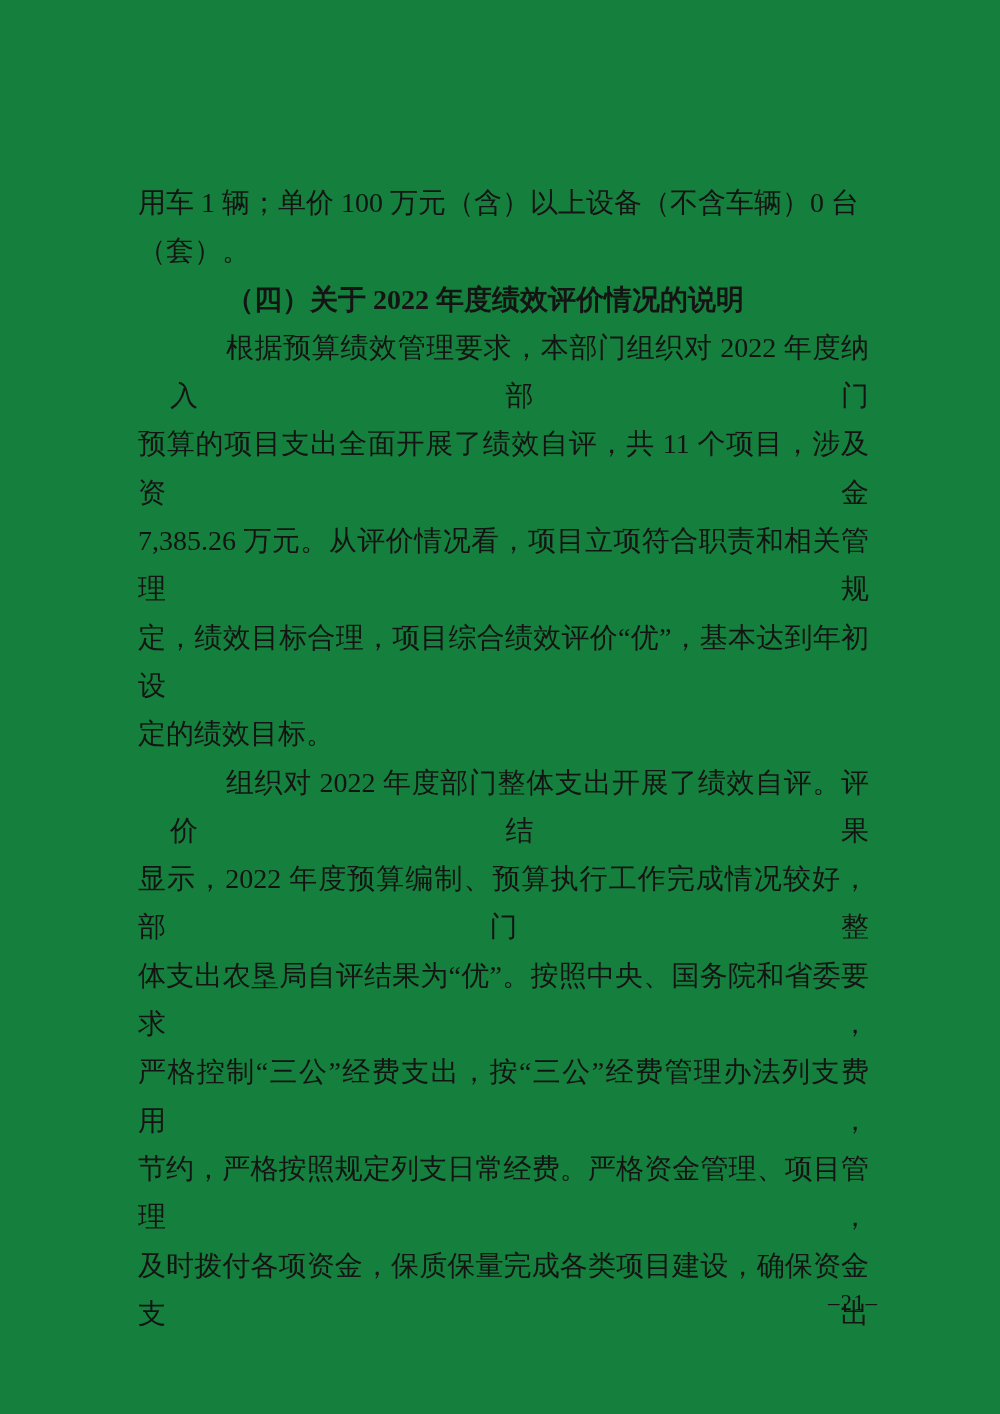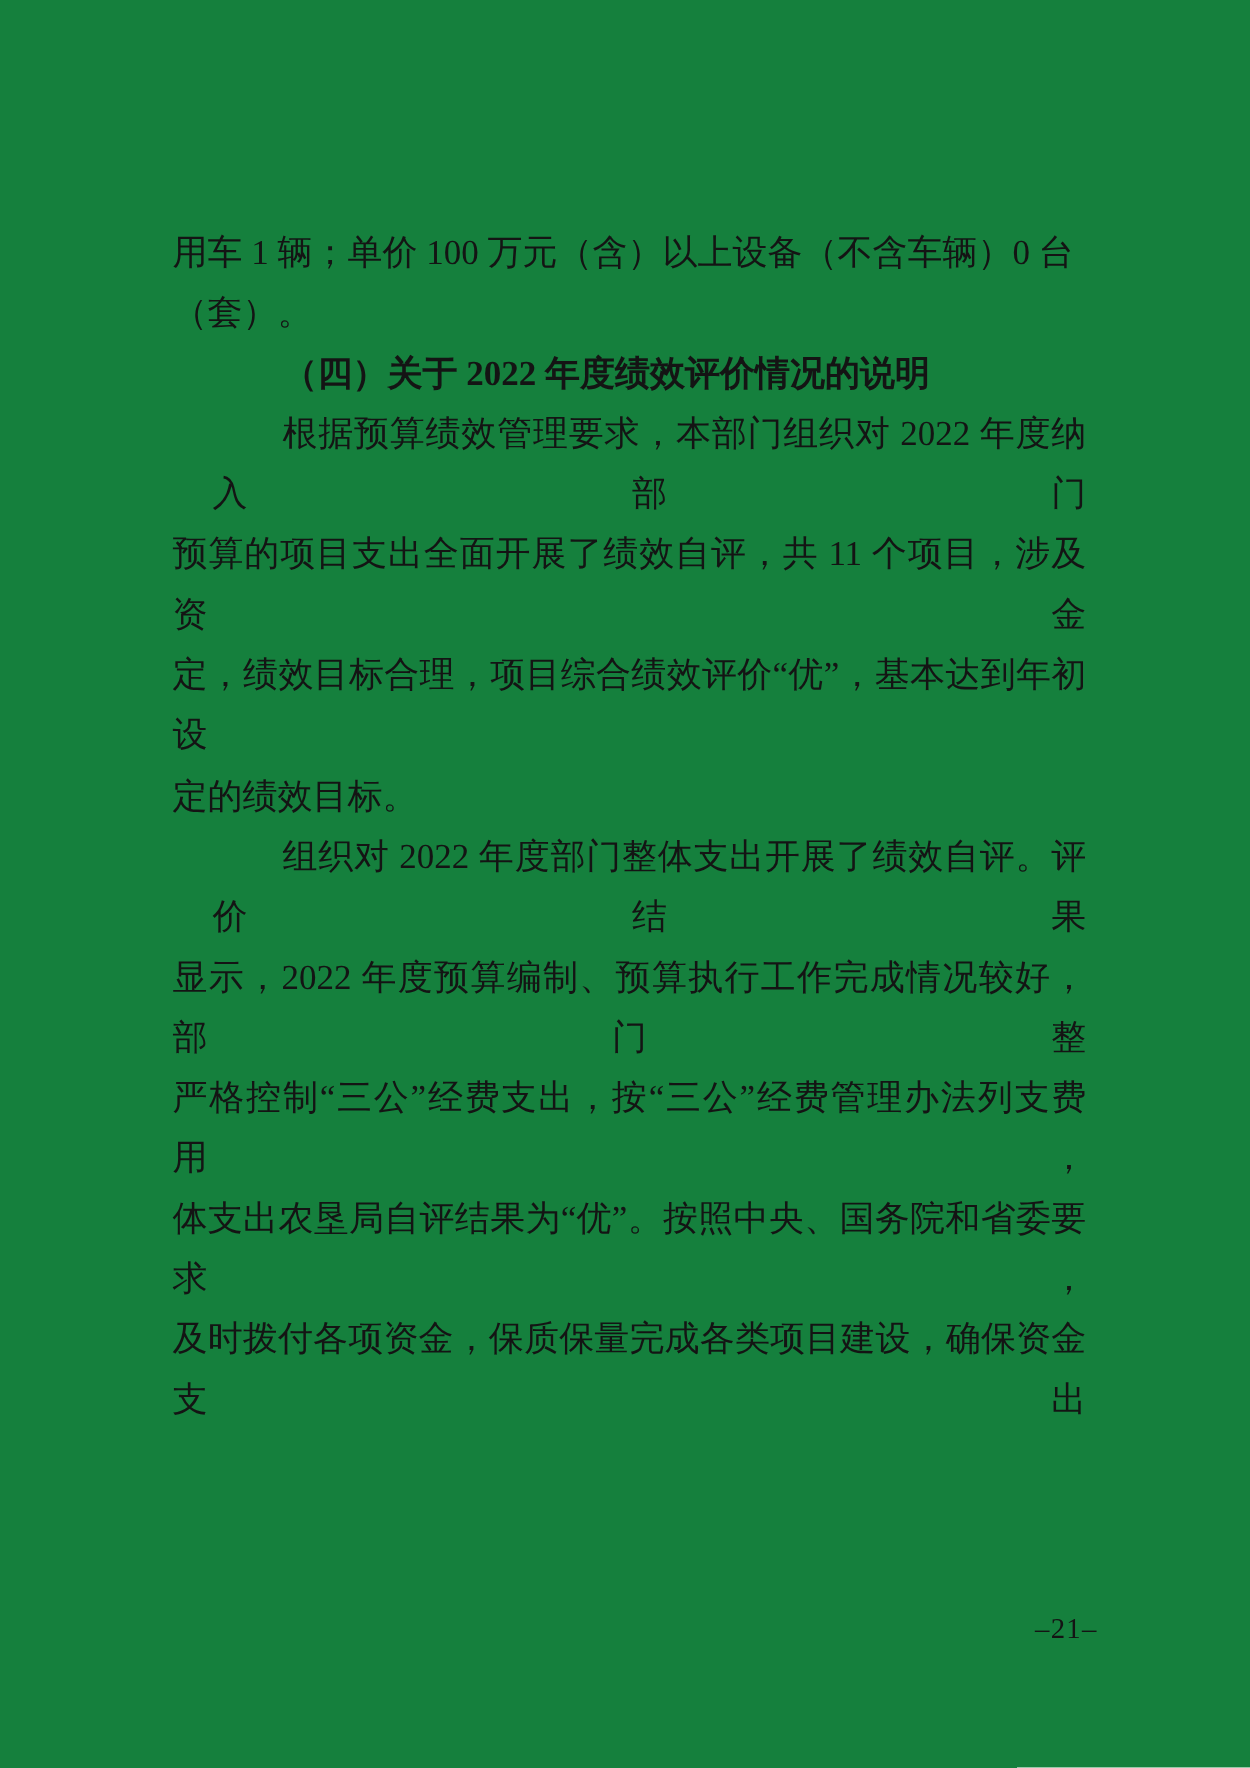--- a/index.html
+++ b/index.html
@@ -56,25 +56,27 @@
   <div class="text-area" id="blocks">
       <div class="block">
         <div class="line">用车 1 辆；单价 100 万元（含）以上设备（不含车辆）0 台（套）。</div>
       </div>
       <div class="block heading">
         <div class="line indent">（四）关于 2022 年度绩效评价情况的说明</div>
       </div>
       <div class="block">
         <div class="line j indent">根据预算绩效管理要求，本部门组织对 2022 年度纳入部门</div>
         <div class="line j">预算的项目支出全面开展了绩效自评，共 11 个项目，涉及资金</div>
+        <div class="line j">7,385.26 万元。从评价情况看，项目立项符合职责和相关管理规</div>
         <div class="line j">定，绩效目标合理，项目综合绩效评价“优”，基本达到年初设</div>
         <div class="line">定的绩效目标。</div>
       </div>
       <div class="block">
         <div class="line j indent">组织对 2022 年度部门整体支出开展了绩效自评。评价结果</div>
         <div class="line j">显示，2022 年度预算编制、预算执行工作完成情况较好，部门整</div>
+        <div class="line j">体支出农垦局自评结果为“优”。按照中央、国务院和省委要求，</div>
         <div class="line j">严格控制“三公”经费支出，按“三公”经费管理办法列支费用，</div>
-        <div class="line j">体支出农垦局自评结果为“优”。按照中央、国务院和省委要求，</div>
+        <div class="line j">节约，严格按照规定列支日常经费。严格资金管理、项目管理，</div>
         <div class="line j">及时拨付各项资金，保质保量完成各类项目建设，确保资金支出</div>
       </div>
     </div>
   <div class="page-number">–21–</div>
 </div>
 
 </body></html>

